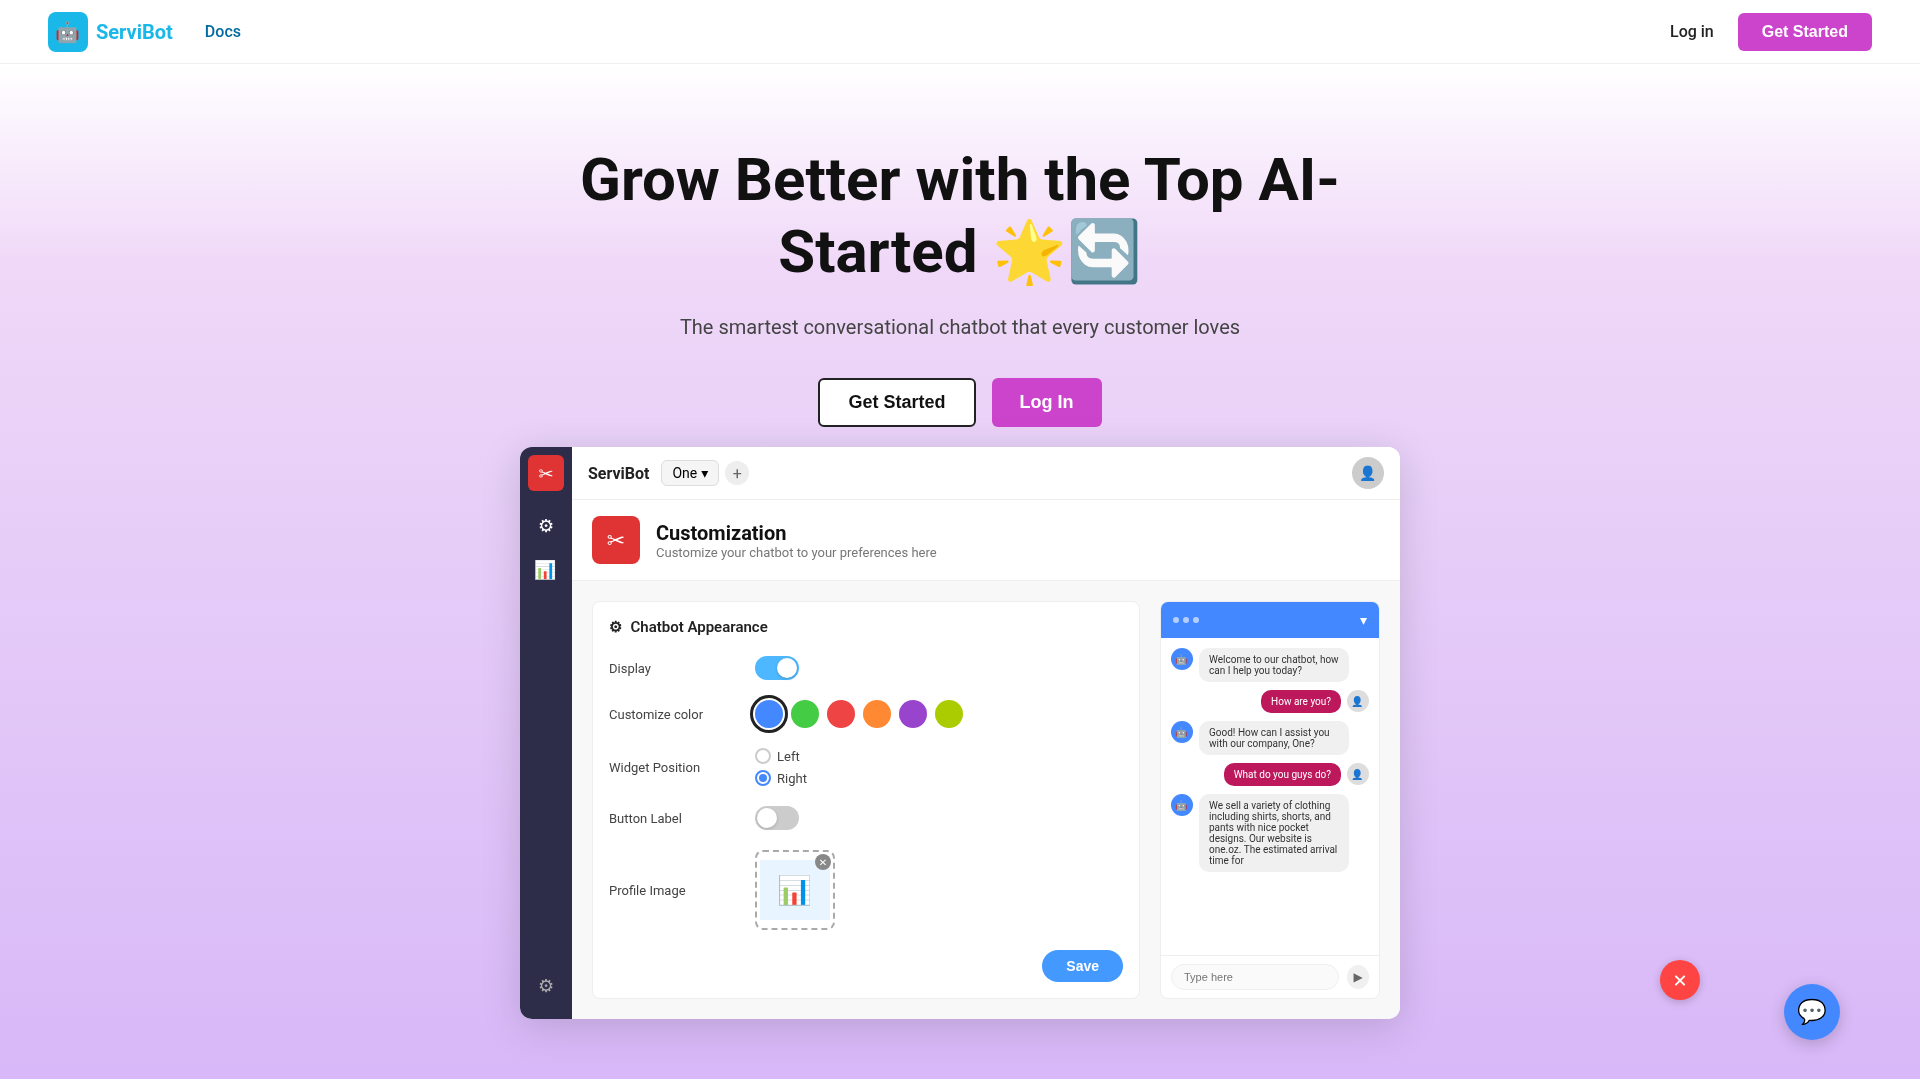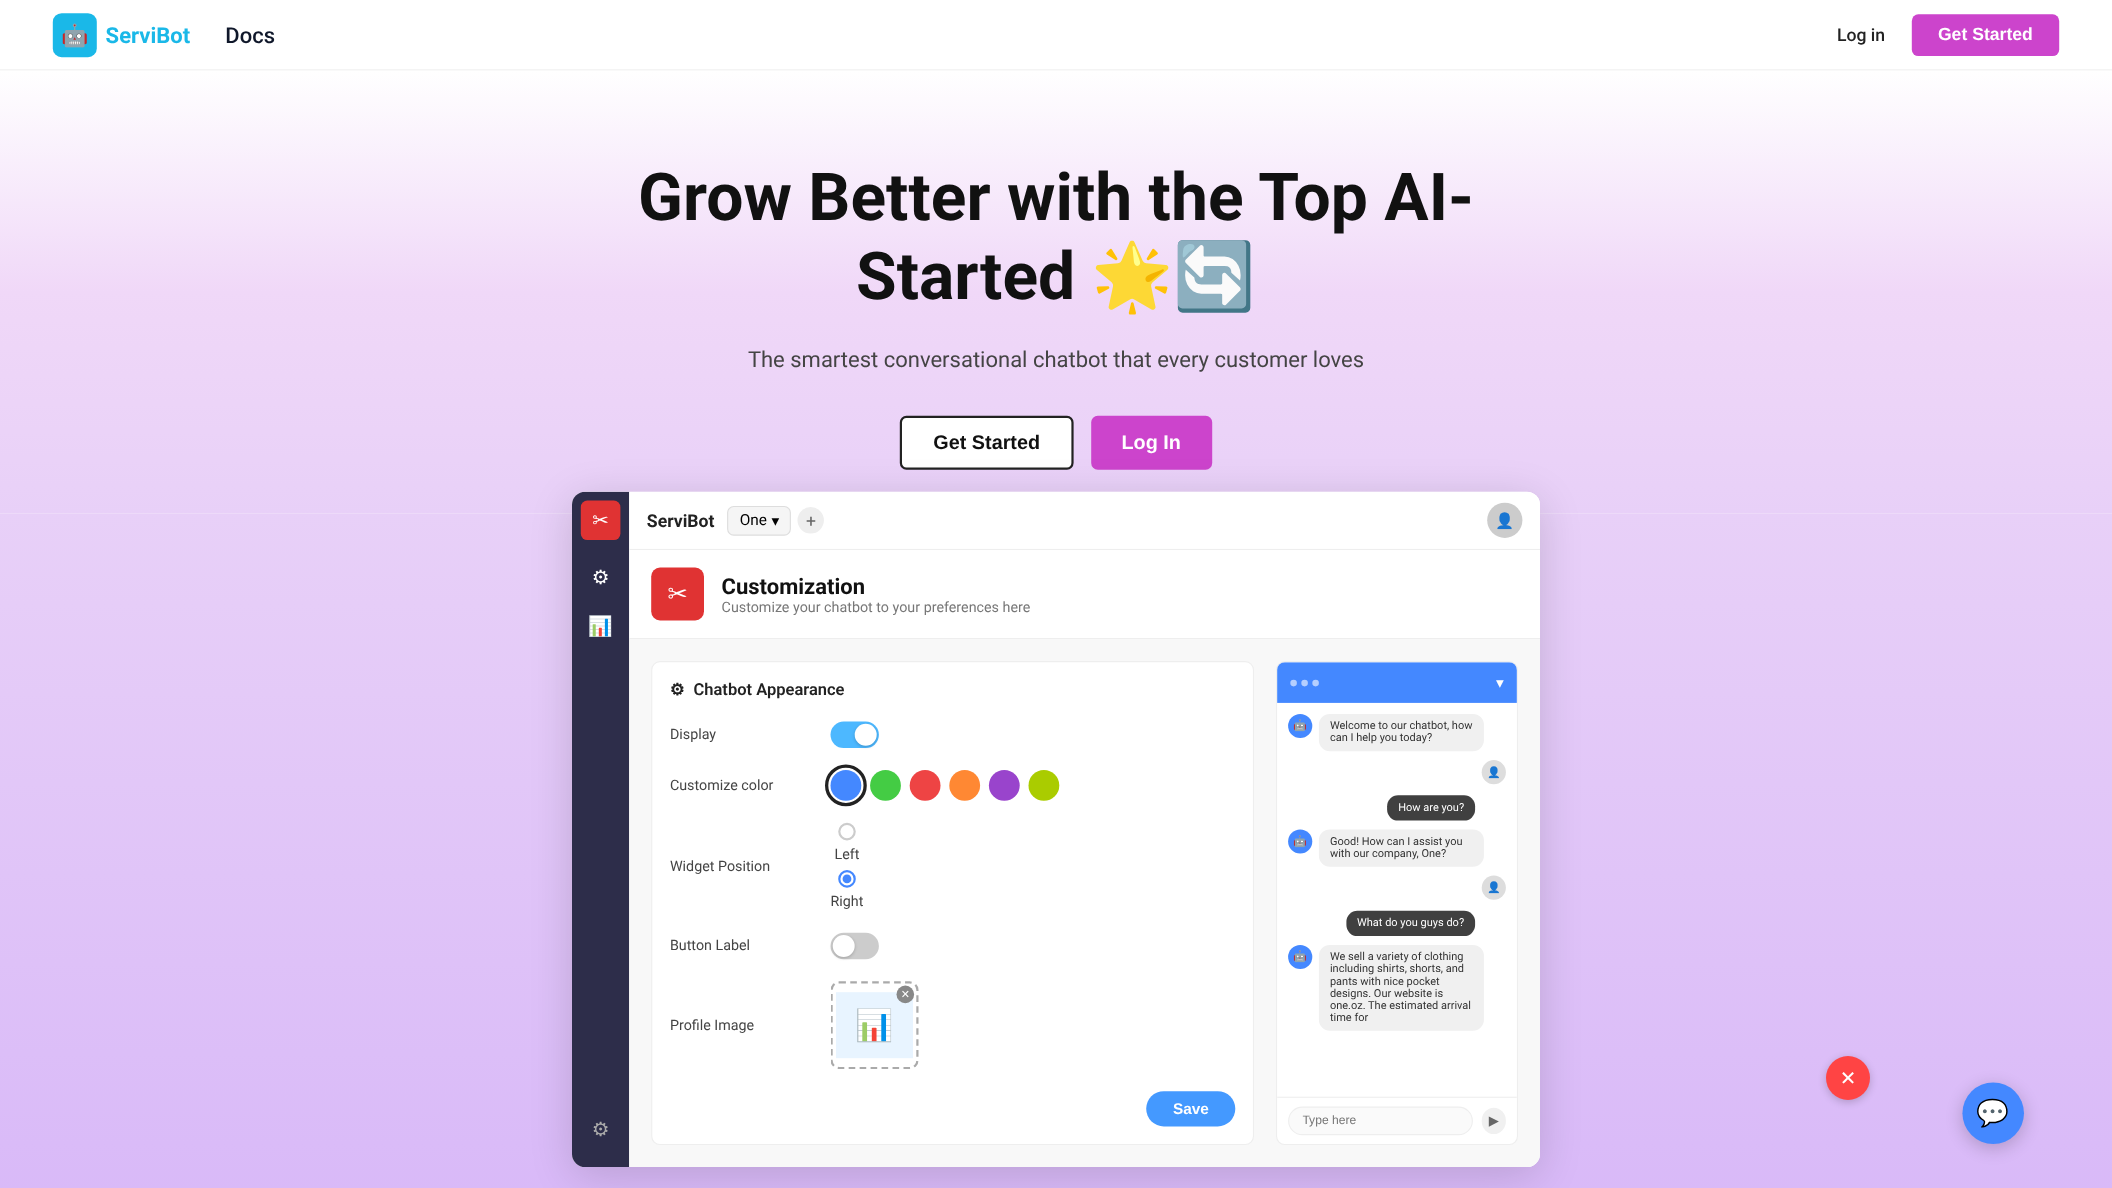--- a/index.html
+++ b/index.html
@@ -38,22 +38,22 @@
       justify-content: center;
       color: white;
       font-size: 20px;
     }
     .nav-logo-text {
       font-size: 20px;
       font-weight: 700;
       color: #1ab8e8;
     }
     .nav-docs {
-      font-size: 20px;
-      color: #0f172a;
+      font-size: 16px;
+      color: #0369a1;
       font-weight: 500;
       cursor: pointer;
     }
     .nav-right {
       margin-left: auto;
       display: flex;
       align-items: center;
       gap: 24px;
     }
     .nav-login {
@@ -358,21 +358,20 @@
       flex-direction: column;
       gap: 6px;
     }
     .radio-item {
       display: flex;
       align-items: center;
       gap: 6px;
       font-size: 13px;
       color: #444;
       cursor: pointer;
-      flex-direction: column;
     }
     .radio-circle {
       width: 16px;
       height: 16px;
       border-radius: 50%;
       border: 2px solid #ccc;
       display: flex;
       align-items: center;
       justify-content: center;
     }
@@ -505,23 +504,22 @@
       padding: 6px 10px;
       font-size: 10px;
       color: #333;
       max-width: 150px;
     }
     .chat-bubble.user-bubble {
       background: #4db8ff;
       color: white;
     }
     .chat-bubble.green-bubble {
-      background: #404040;
-      color: white;
-      margin-top: 32px;
+      background: #be185d;
+      color: white;
     }
     .chat-input-area {
       display: flex;
       align-items: center;
       border-top: 1px solid #eee;
       padding: 8px 10px;
       gap: 8px;
     }
     .chat-input {
       flex: 1;

